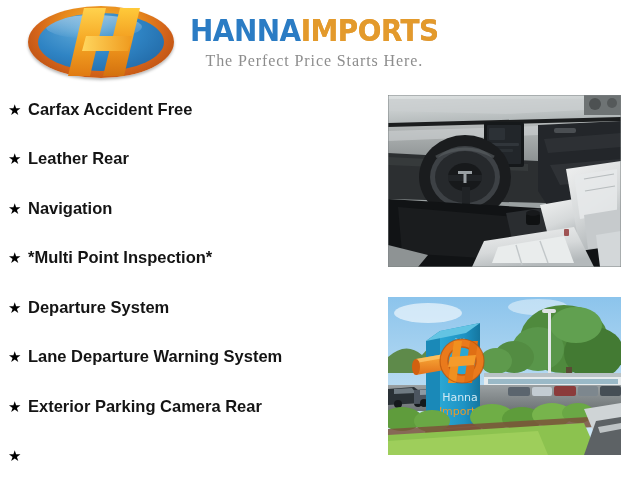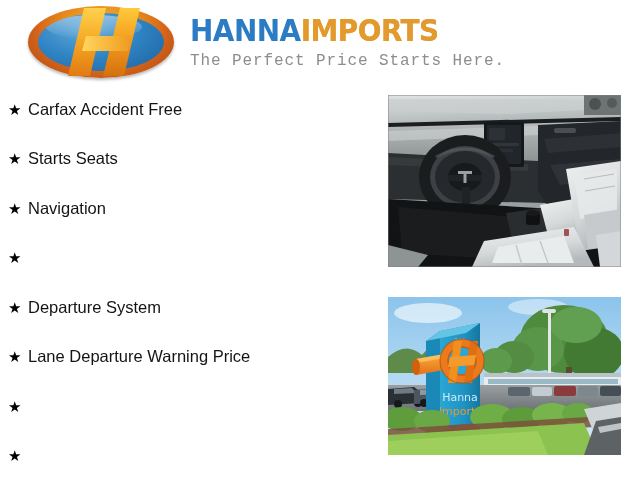--- a/index.html
+++ b/index.html
@@ -86,21 +86,21 @@
     background-clip: text;
     color: #e39a2c;
   }
   .wordmark-tag {
     margin-top: 6px;
     font-size: 16px;
     color: #8d8d8d;
     letter-spacing: 0.9px;
     text-align: center;
     white-space: nowrap;
-    font-family: Liberation Mono, monospace;
+    font-family: Liberation Serif, serif;
   }
 
   
   .features {
     position: absolute;
     left: 0;
     top: 88px;
     width: 380px;
     height: 392px;
     padding: 0;
@@ -119,20 +119,21 @@
     width: 20px;
     font-size: 15px;
     color: #000000;
     line-height: 1;
     flex: 0 0 auto;
   }
   .feature-label {
     font-size: 16.5px;
     color: #141414;
     line-height: 1;
+    font-weight: bold;
   }
 
   
   .photo {
     position: absolute;
     overflow: hidden;
     background: #cfcfcf;
   }
   .photo-interior {
     left: 388px; top: 95px;
@@ -186,39 +187,41 @@
   </div>
 </div>
 
 <ul class="features" id="feature-list">
     <li class="feature-item" style="top: 10px;">
       <span class="feature-star">★</span>
       <span class="feature-label">Carfax Accident Free</span>
     </li>
     <li class="feature-item" style="top: 59.5px;">
       <span class="feature-star">★</span>
-      <span class="feature-label">Starts Seats</span>
+      <span class="feature-label">Leather Rear</span>
     </li>
     <li class="feature-item" style="top: 109px;">
       <span class="feature-star">★</span>
       <span class="feature-label">Navigation</span>
     </li>
     <li class="feature-item" style="top: 158.5px;">
       <span class="feature-star">★</span>
+      <span class="feature-label">*Multi Point Inspection*</span>
     </li>
     <li class="feature-item" style="top: 208px;">
       <span class="feature-star">★</span>
       <span class="feature-label">Departure System</span>
     </li>
     <li class="feature-item" style="top: 257.5px;">
       <span class="feature-star">★</span>
-      <span class="feature-label">Lane Departure Warning Price</span>
+      <span class="feature-label">Lane Departure Warning System</span>
     </li>
     <li class="feature-item" style="top: 307px;">
       <span class="feature-star">★</span>
+      <span class="feature-label">Exterior Parking Camera Rear</span>
     </li>
     <li class="feature-item" style="top: 356.5px;">
       <span class="feature-star">★</span>
     </li>
   </ul>
 
 <div class="photo photo-interior">
   <svg width="233" height="172" viewBox="0 0 233 172">
     <defs>
       <linearGradient id="dashGrad" x1="0" y1="0" x2="0" y2="1">

